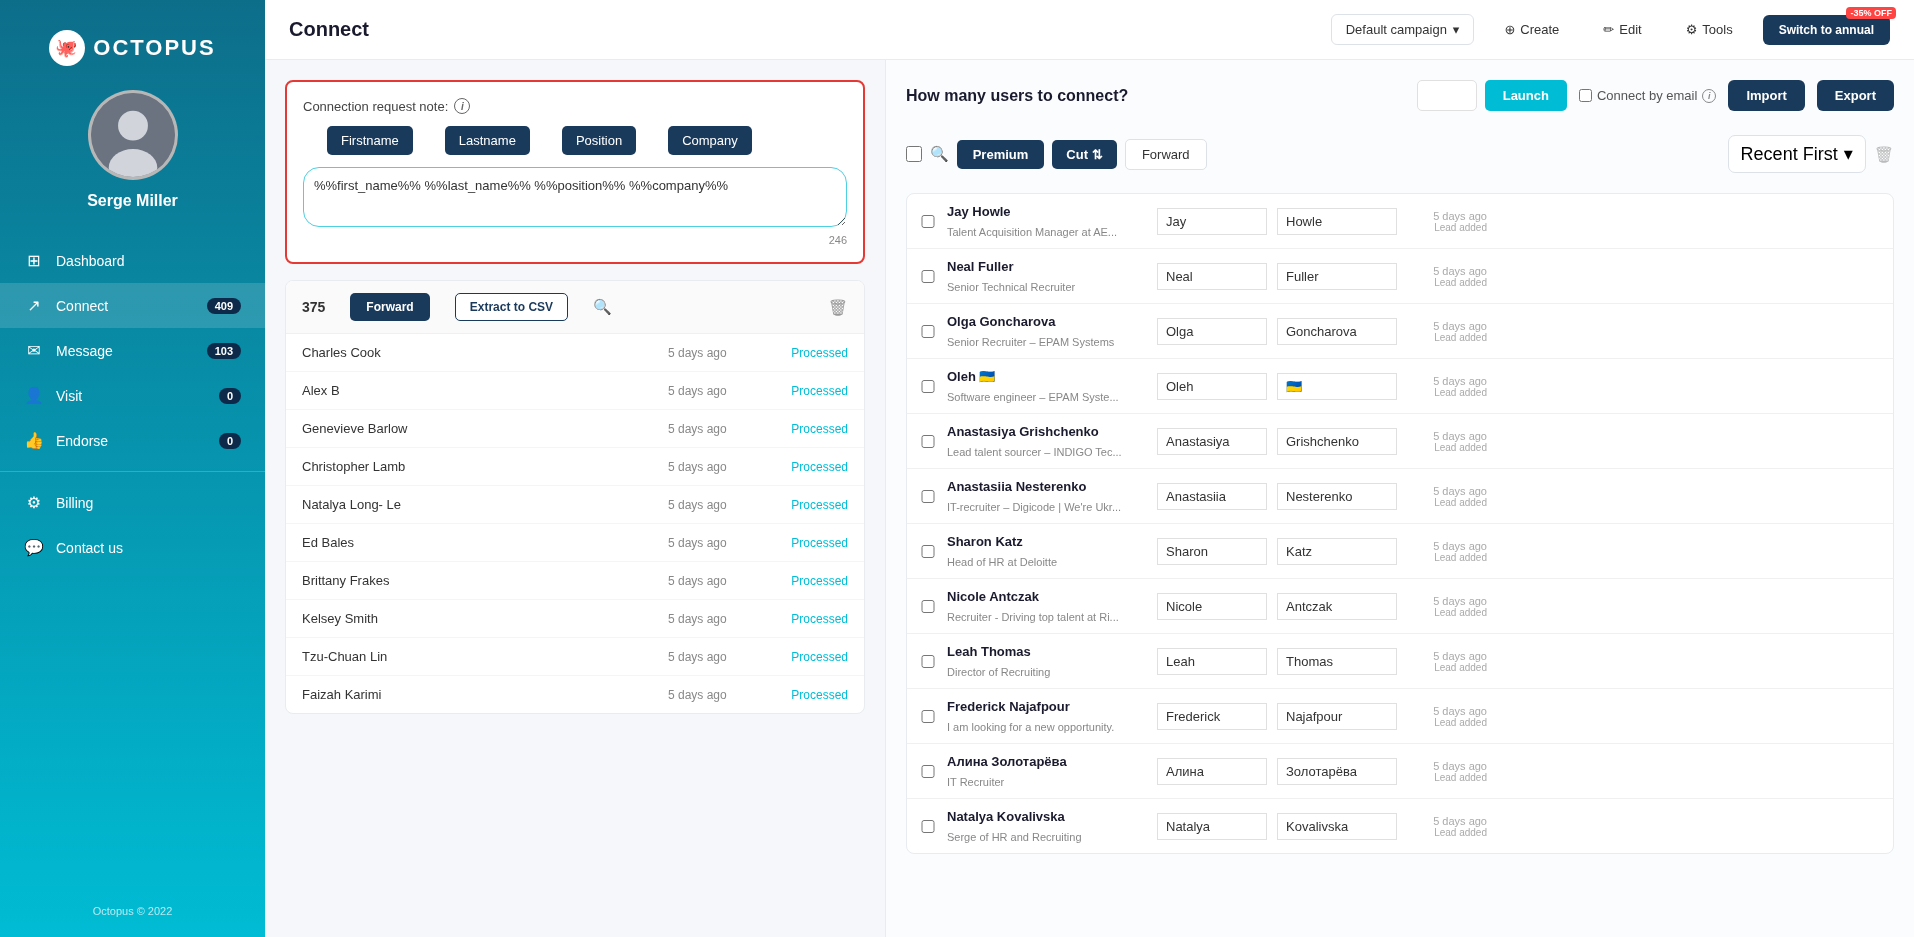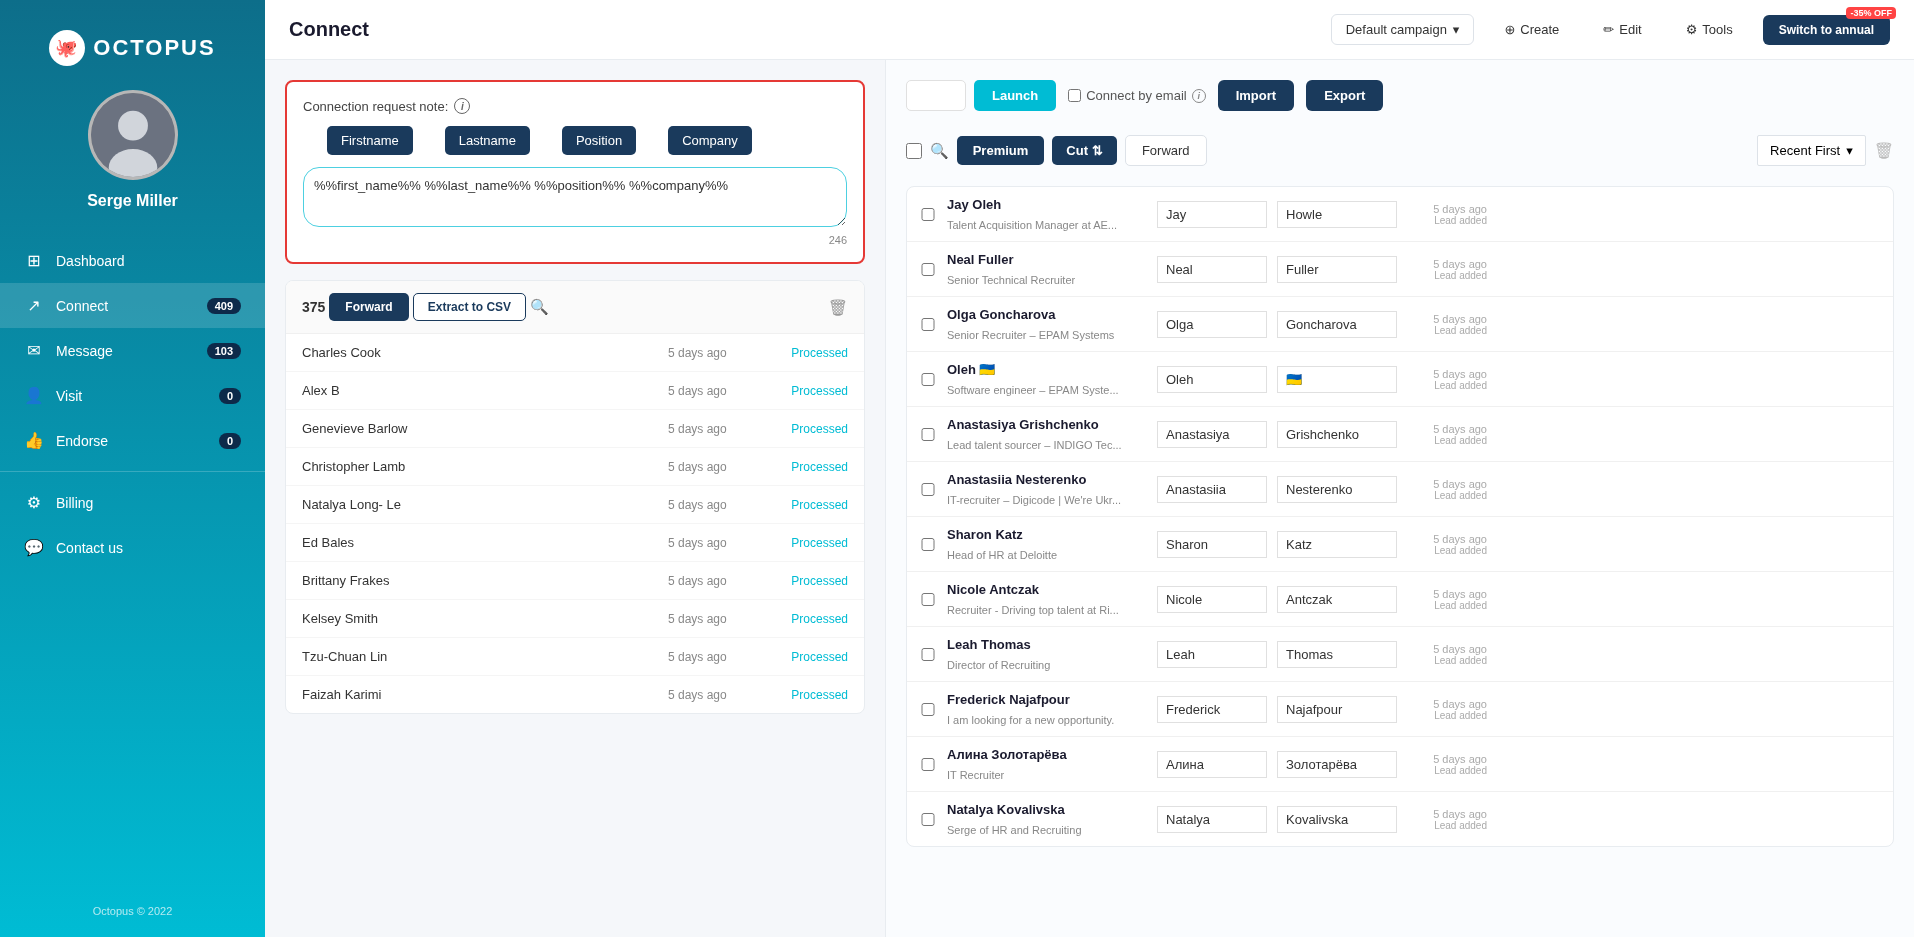--- a/index.html
+++ b/index.html
@@ -235,21 +235,21 @@
       background: white;
       border-radius: 8px;
       border: 1px solid #e8ecf0;
       overflow: hidden;
     }
     .queue-header {
       display: flex;
       align-items: center;
       padding: 12px 16px;
       border-bottom: 1px solid #f0f0f0;
-      gap: 4px;
+      gap: 25px;
       background: #fafafa;
     }
     .queue-count {
       font-size: 14px;
       font-weight: 600;
       color: #333;
     }
     .queue-btn {
       background: #1a3a5c;
       color: white;
@@ -394,25 +394,25 @@
       padding: 7px 16px;
       cursor: pointer;
       font-size: 13px;
     }
     .recent-first-btn {
       margin-left: auto;
       display: flex;
       align-items: center;
       gap: 6px;
       border: 1.5px solid #dde2e8;
-      border-radius: 2px;
+      border-radius: 7px;
       padding: 7px 12px;
       cursor: pointer;
       background: white;
-      font-size: 13px;
+      font-size: 18px;
     }
     .leads-delete-icon {
       color: #bbb;
       cursor: pointer;
       font-size: 16px;
     }
     .leads-row {
       display: flex;
       align-items: center;
       padding: 10px 12px;
@@ -601,20 +601,21 @@
             <span class="queue-name">Faizah Karimi</span>
             <span class="queue-time">5 days ago</span>
             <span class="queue-status">Processed</span>
           </div>
         </div>
       </div>
     </div>
 
     <div class="right-panel">
       <div class="right-panel-top">
+        <span class="users-count-label">How many users to connect?</span>
         <div class="launch-area">
           <input class="launch-input" type="number" style="">
           <button class="launch-btn">Launch</button>
         </div>
         <label class="connect-email-label">
           <input type="checkbox" style="">
           <span>Connect by email</span>
           <span style="display:inline-flex;align-items:center;justify-content:center;width:14px;height:14px;border:1.5px solid #888;border-radius:50%;font-size:9px;font-style:italic;font-weight:700;color:#888;">i</span>
         </label>
         <button class="import-btn">Import</button>
@@ -635,21 +636,21 @@
           <span>▾</span>
         </div>
         <span class="leads-delete-icon">🗑</span>
       </div>
 
       <div style="background:white;border:1px solid #e8ecf0;border-radius:8px;overflow:hidden;">
 
         <div class="leads-row">
           <input type="checkbox" class="leads-row-check" style="">
           <div class="leads-person-col">
-            <div class="leads-person-name">Jay Oleh</div>
+            <div class="leads-person-name">Jay Howle</div>
             <div class="leads-person-title">Talent Acquisition Manager at AE...</div>
           </div>
           <div class="leads-firstname-col">
             <input class="leads-field-input" value="Jay" style="">
           </div>
           <div class="leads-lastname-col">
             <input class="leads-field-input" value="Howle" style="">
           </div>
           <div class="leads-time-col">
             <div class="leads-time-label">5 days ago</div>

